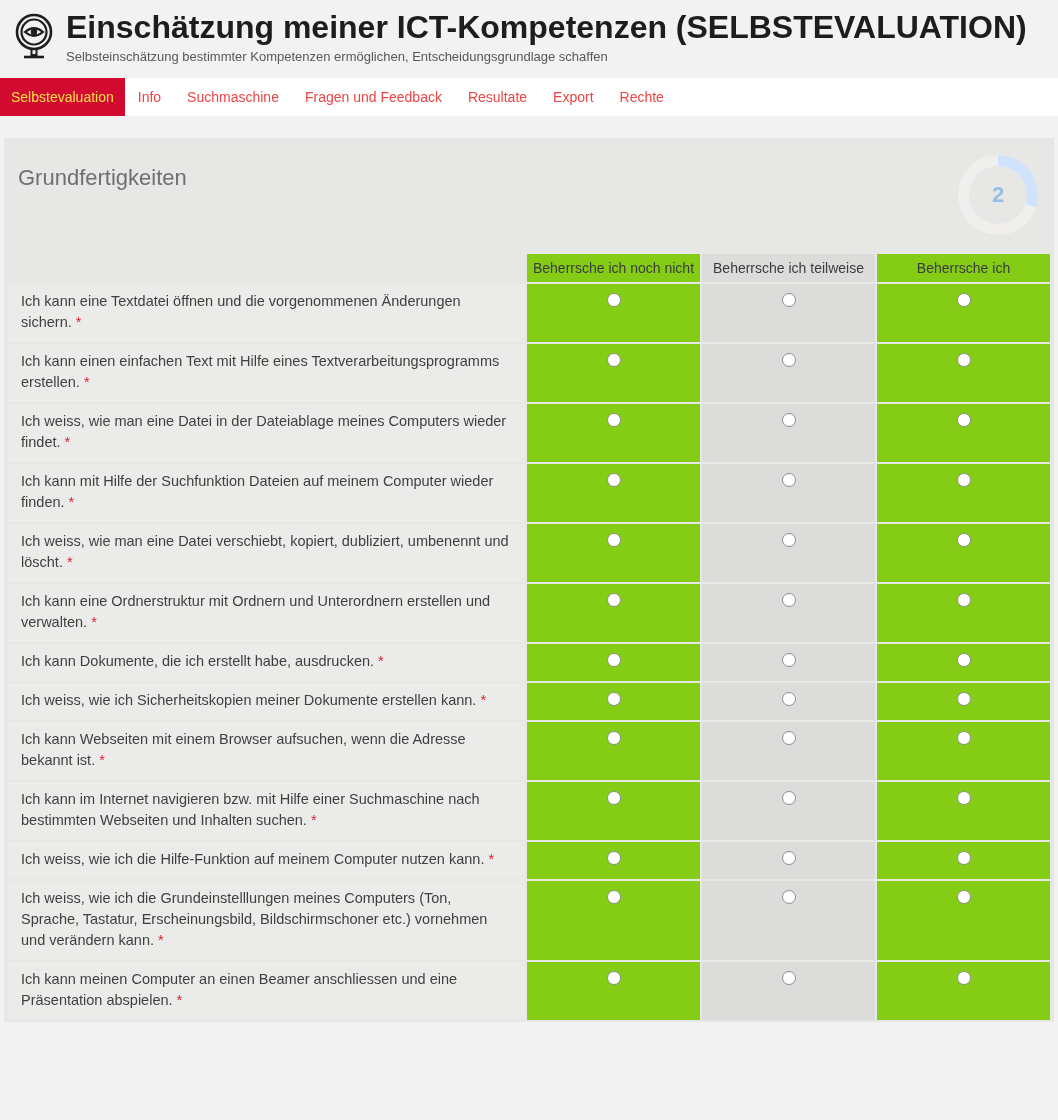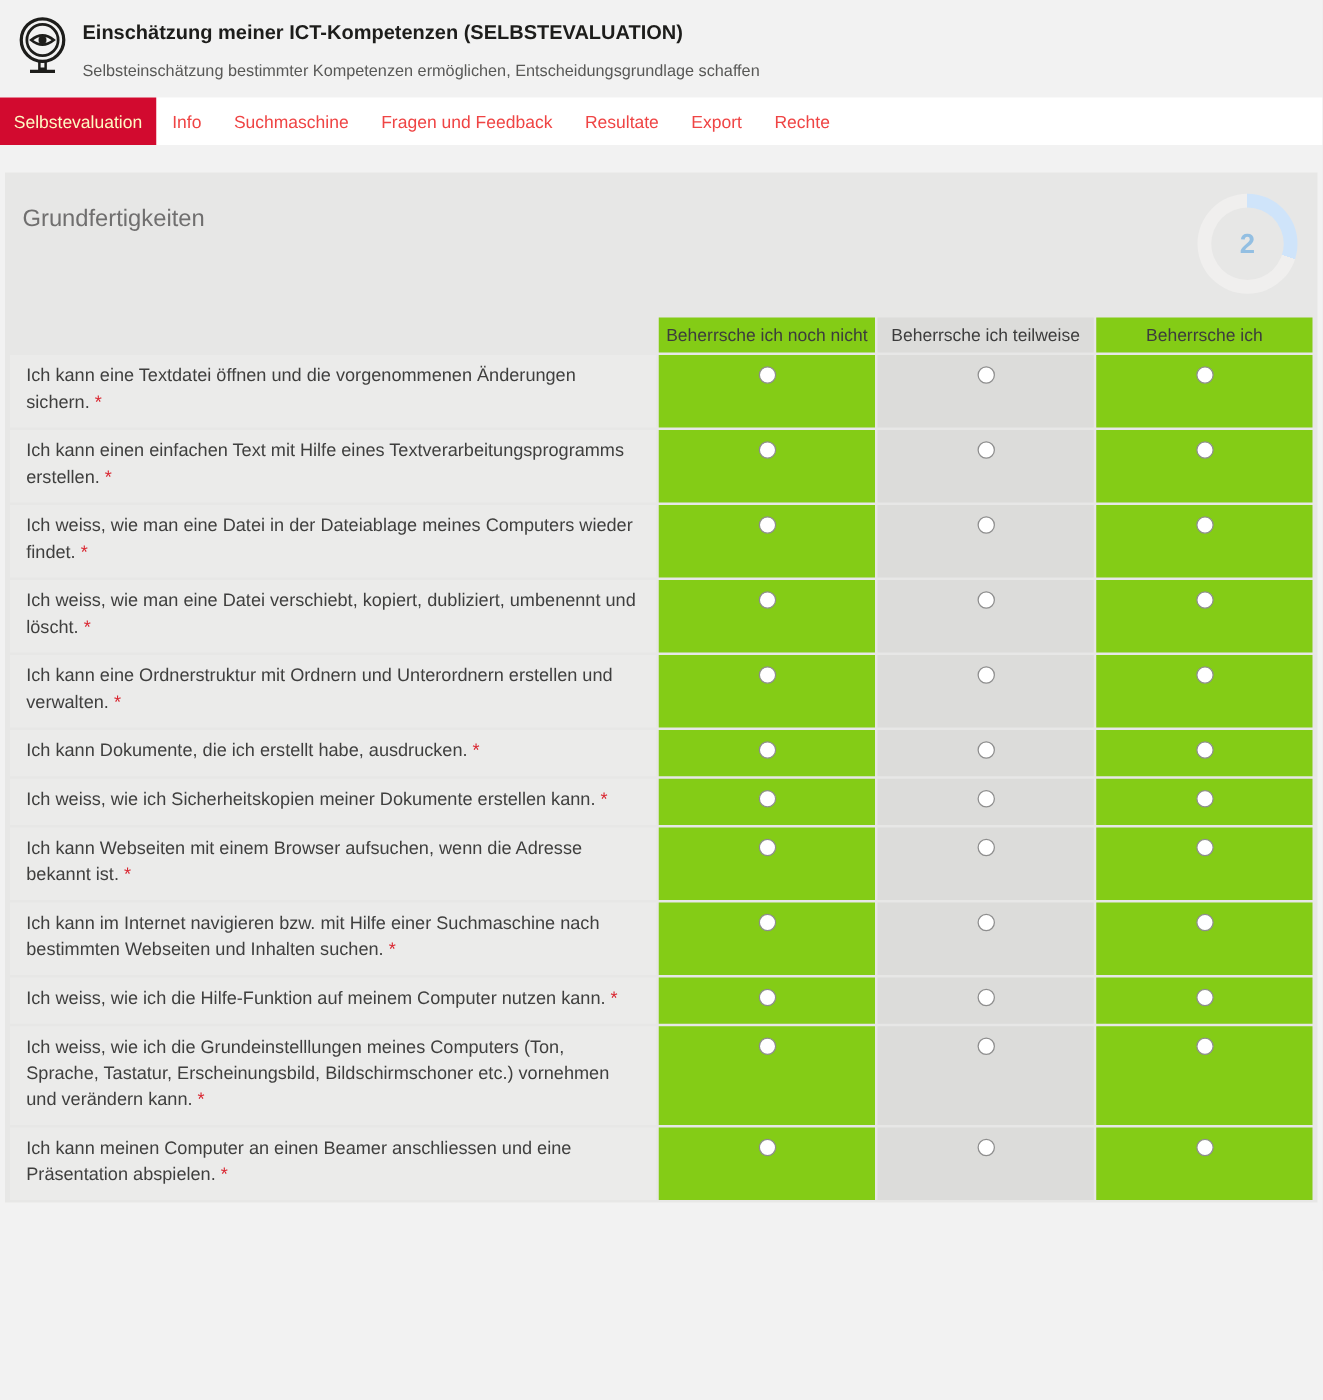--- a/index.html
+++ b/index.html
@@ -7,30 +7,30 @@
     width: 1058px; height: 1120px;
     background: #f2f2f2;
     font-family: "Liberation Sans", sans-serif;
     color: #3f3f3e;
     overflow: hidden;
   }
   
   .app-header { display: flex; align-items: flex-start; padding: 10px 10px 0 10px; }
   .app-icon { width: 48px; height: 50px; flex: 0 0 auto; margin-top: 2px; }
   .app-head-text { margin-left: 8px; }
-  .app-title { font-size: 16px; font-weight: bold; color: #1d1d1b; line-height: 30px; margin-top: 2px; }
+  .app-title { font-size: 32px; font-weight: bold; color: #1d1d1b; line-height: 30px; margin-top: 2px; }
   .app-subtitle { font-size: 13px; color: #585856; margin-top: 7px; }
   
   .nav-bar { background: #ffffff; height: 38px; margin-top: 14px; display: flex; align-items: stretch; }
   .nav-item { font-size: 14px; color: #ef4444; line-height: 38px; padding: 0 13px; cursor: pointer; white-space: nowrap; }
-  .nav-item.active { background: #d20a2f; color: #fef9c3; padding: 0 11px; }
+  .nav-item.active { background: #d20a2f; color: #fde047; padding: 0 11px; }
   
   .panel { margin: 22px 4px 0 4px; background: #e7e7e6; }
   .section-head { position: relative; height: 114px; }
-  .section-title { position: absolute; left: 14px; top: 27px; font-size: 19px; color: #706f6f; }
+  .section-title { position: absolute; left: 14px; top: 27px; font-size: 22px; color: #706f6f; }
   .progress-ring {
     position: absolute; right: 16px; top: 17px;
     width: 80px; height: 80px; border-radius: 50%;
   }
   .progress-inner {
     position: absolute; left: 11px; top: 11px; width: 58px; height: 58px;
     border-radius: 50%; background: #e7e7e6;
     display: flex; align-items: center; justify-content: center;
   }
   .progress-num { font-size: 22px; font-weight: bold; color: #93bfe2; }
@@ -127,20 +127,26 @@
     <td class="opt-cell bg-lav"><span class="radio"></span></td>
   </tr>
 
   <tr>
     <td class="question"><span class="q-text">Ich weiss, wie man eine Datei in der Dateiablage meines Computers wieder findet.</span> <span class="req-star">*</span></td>
     <td class="opt-cell bg-lav"><span class="radio"></span></td>
     <td class="opt-cell bg-mid"><span class="radio"></span></td>
     <td class="opt-cell bg-lav"><span class="radio"></span></td>
   </tr>
 
+  <tr>
+    <td class="question"><span class="q-text">Ich kann mit Hilfe der Suchfunktion Dateien auf meinem Computer wieder finden.</span> <span class="req-star">*</span></td>
+    <td class="opt-cell bg-lav"><span class="radio"></span></td>
+    <td class="opt-cell bg-mid"><span class="radio"></span></td>
+    <td class="opt-cell bg-lav"><span class="radio"></span></td>
+  </tr>
 
   <tr>
     <td class="question"><span class="q-text">Ich weiss, wie man eine Datei verschiebt, kopiert, dubliziert, umbenennt und löscht.</span> <span class="req-star">*</span></td>
     <td class="opt-cell bg-lav"><span class="radio"></span></td>
     <td class="opt-cell bg-mid"><span class="radio"></span></td>
     <td class="opt-cell bg-lav"><span class="radio"></span></td>
   </tr>
 
   <tr>
     <td class="question"><span class="q-text">Ich kann eine Ordnerstruktur mit Ordnern und Unterordnern erstellen und verwalten.</span> <span class="req-star">*</span></td>

